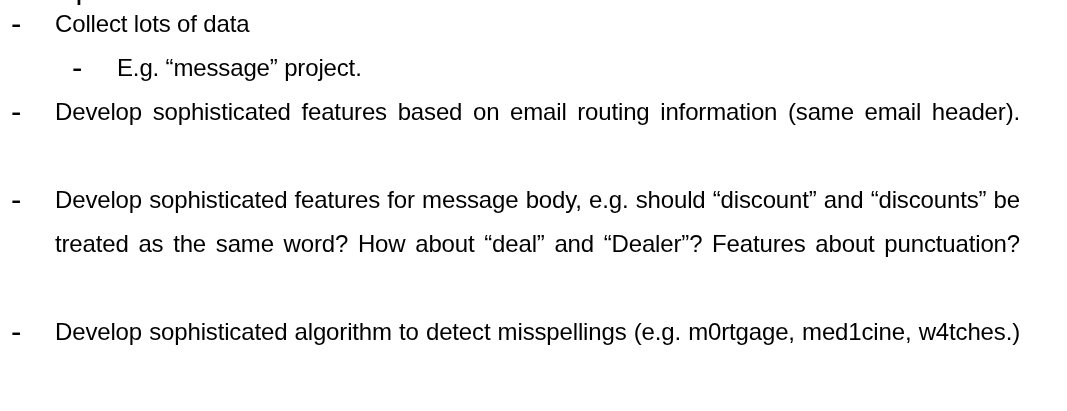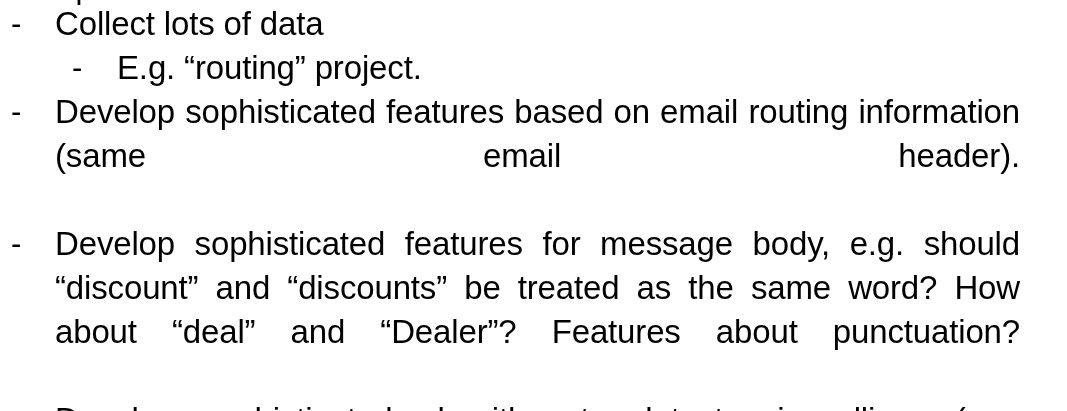--- a/index.html
+++ b/index.html
@@ -69,21 +69,21 @@
     font-size: 31px;
     line-height: 44px;
     color: #000000;
     font-family: "Liberation Sans", "DejaVu Sans", sans-serif;
   }
   .level-1 > .bullet-marker { left: 11px; }
   .level-2 > .bullet-marker { left: 72px; }
 
   .bullet-text {
     display: block;
-    font-size: 33px;
+    font-size: 24px;
     line-height: 44px;
     color: #000000;
     text-align: justify;
     text-justify: inter-word;
     letter-spacing: -0.15px;
     word-spacing: 0px;
     padding-right: 47px;   
     margin: 0;
     -moz-font-feature-settings: "liga" 1;
     font-feature-settings: "liga" 1;
@@ -111,21 +111,21 @@
 
   <ul class="bullet-list">
 
     <li class="bullet-item level-1">
       <span class="bullet-marker">-</span>
       <span class="bullet-text no-justify">Collect lots of data</span>
     </li>
 
     <li class="bullet-item level-2">
       <span class="bullet-marker">-</span>
-      <span class="bullet-text no-justify">E.g. “routing” project.</span>
+      <span class="bullet-text no-justify">E.g. “message” project.</span>
     </li>
 
     <li class="bullet-item level-1">
       <span class="bullet-marker">-</span>
       <span class="bullet-text justify-all">Develop sophisticated features based on email routing information (same email header).</span>
     </li>
 
     <li class="bullet-item level-1">
       <span class="bullet-marker">-</span>
       <span class="bullet-text justify-all">Develop sophisticated features for message body, e.g. should “discount” and “discounts” be treated as the same word? How about “deal” and “Dealer”? Features about punctuation?</span>

